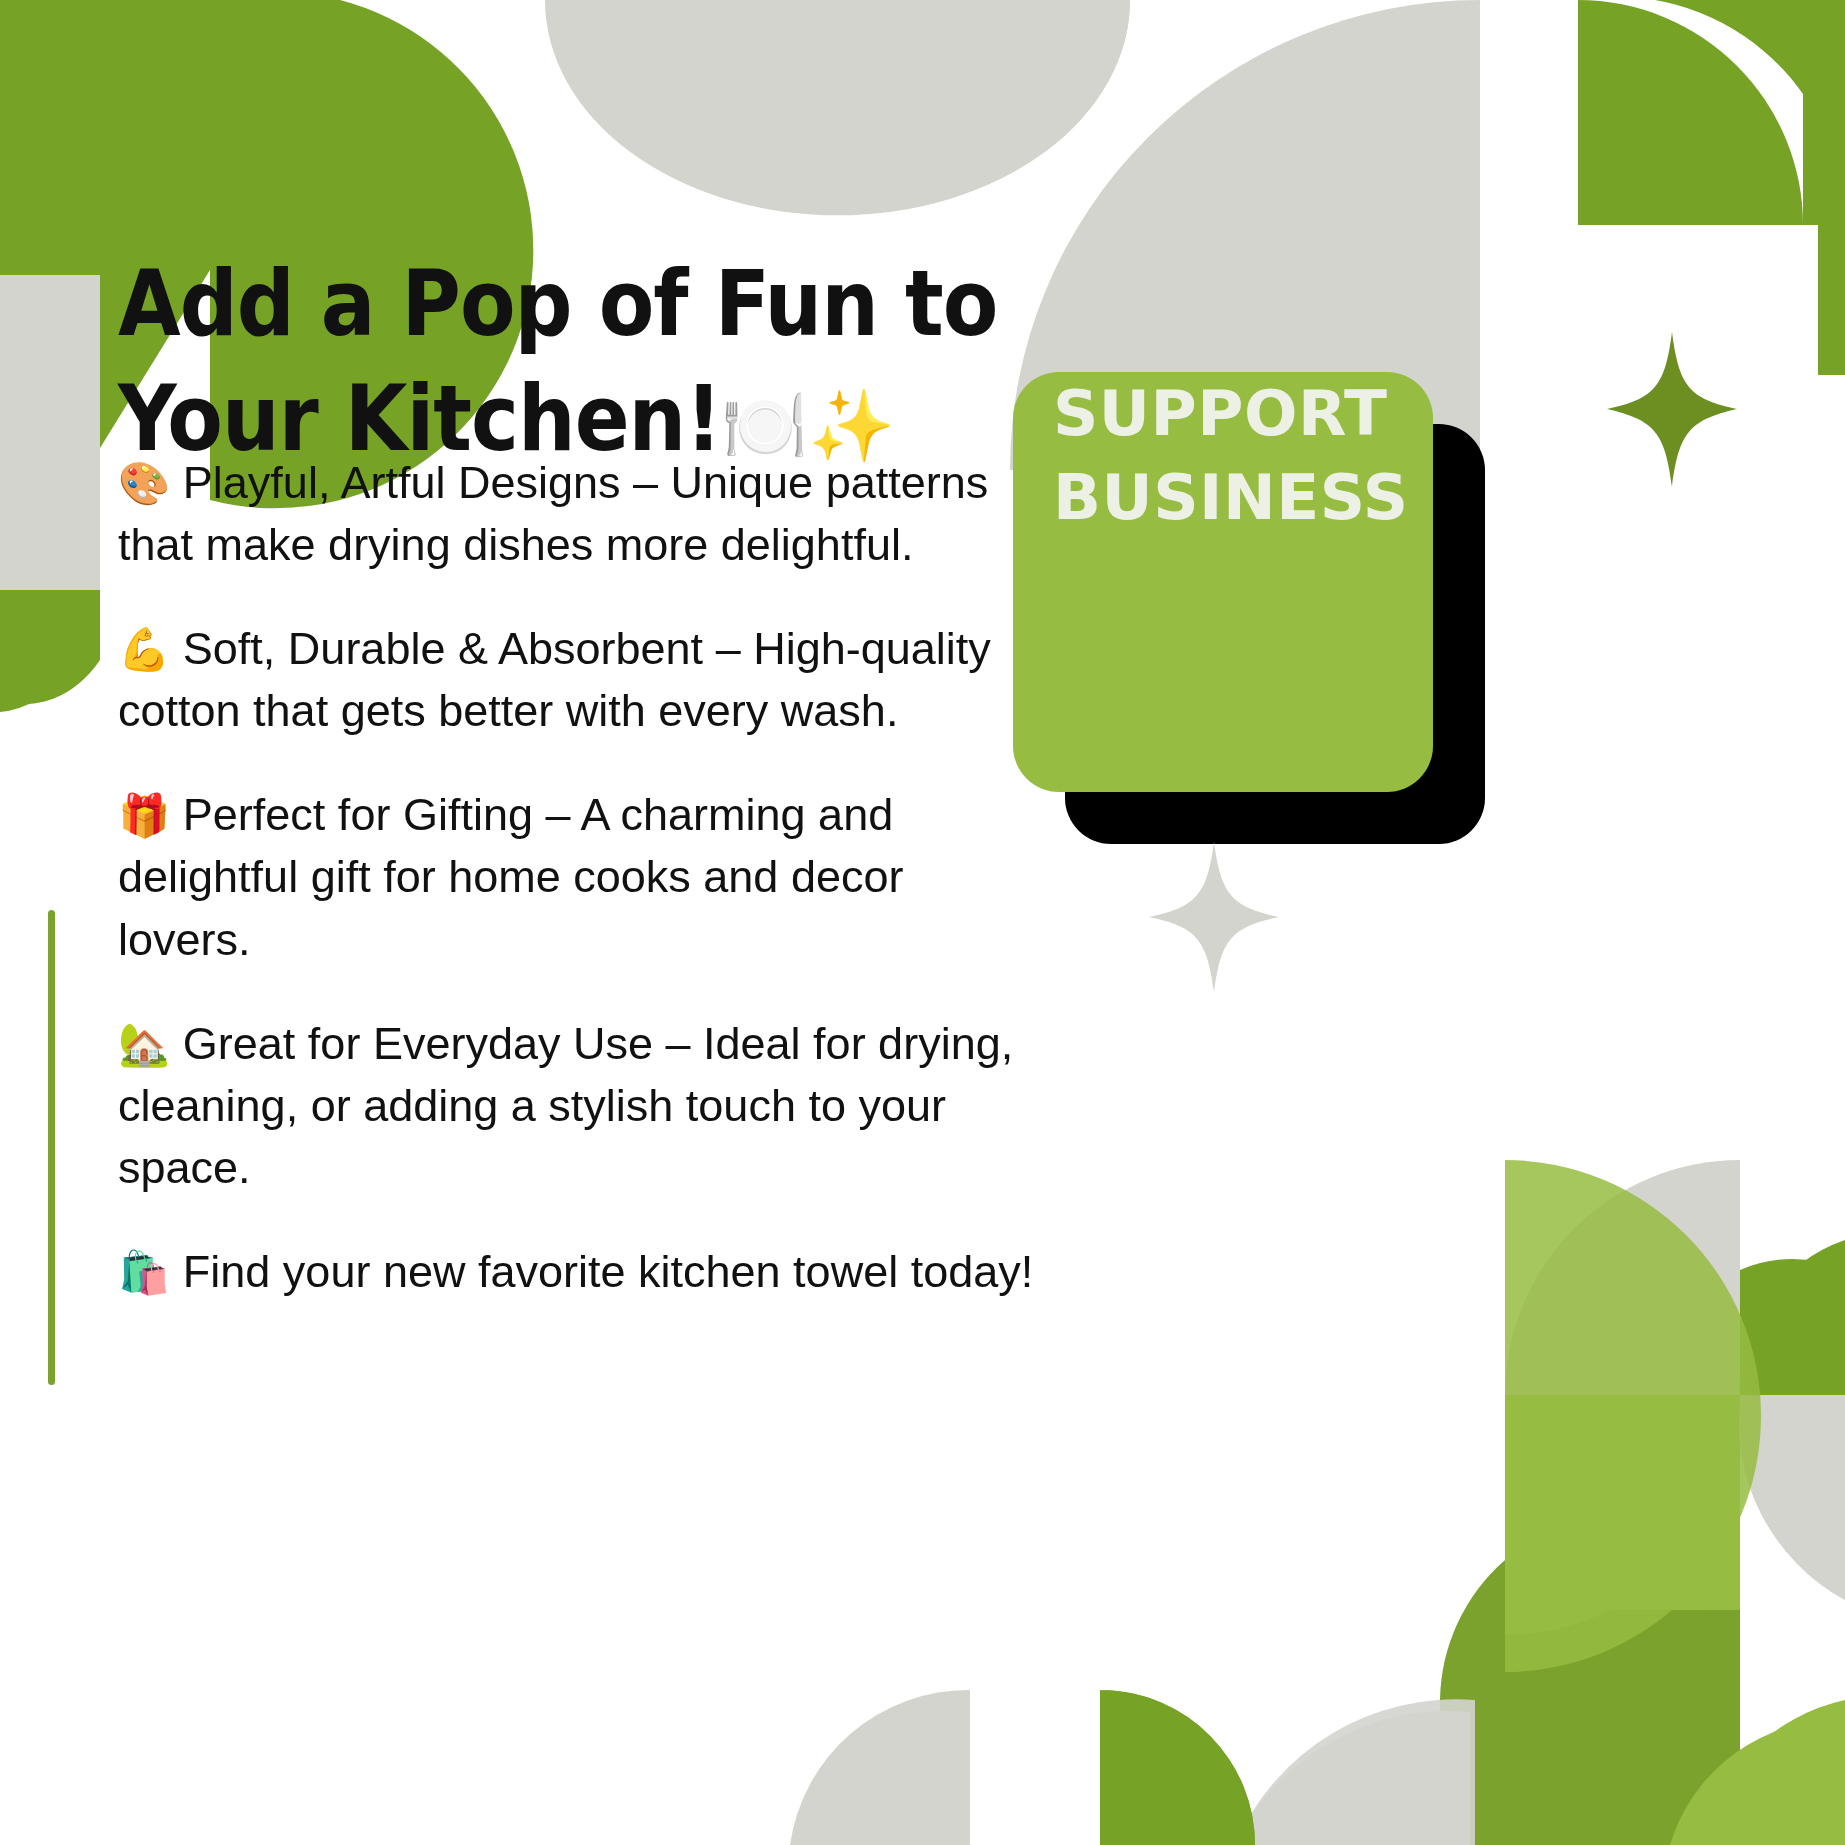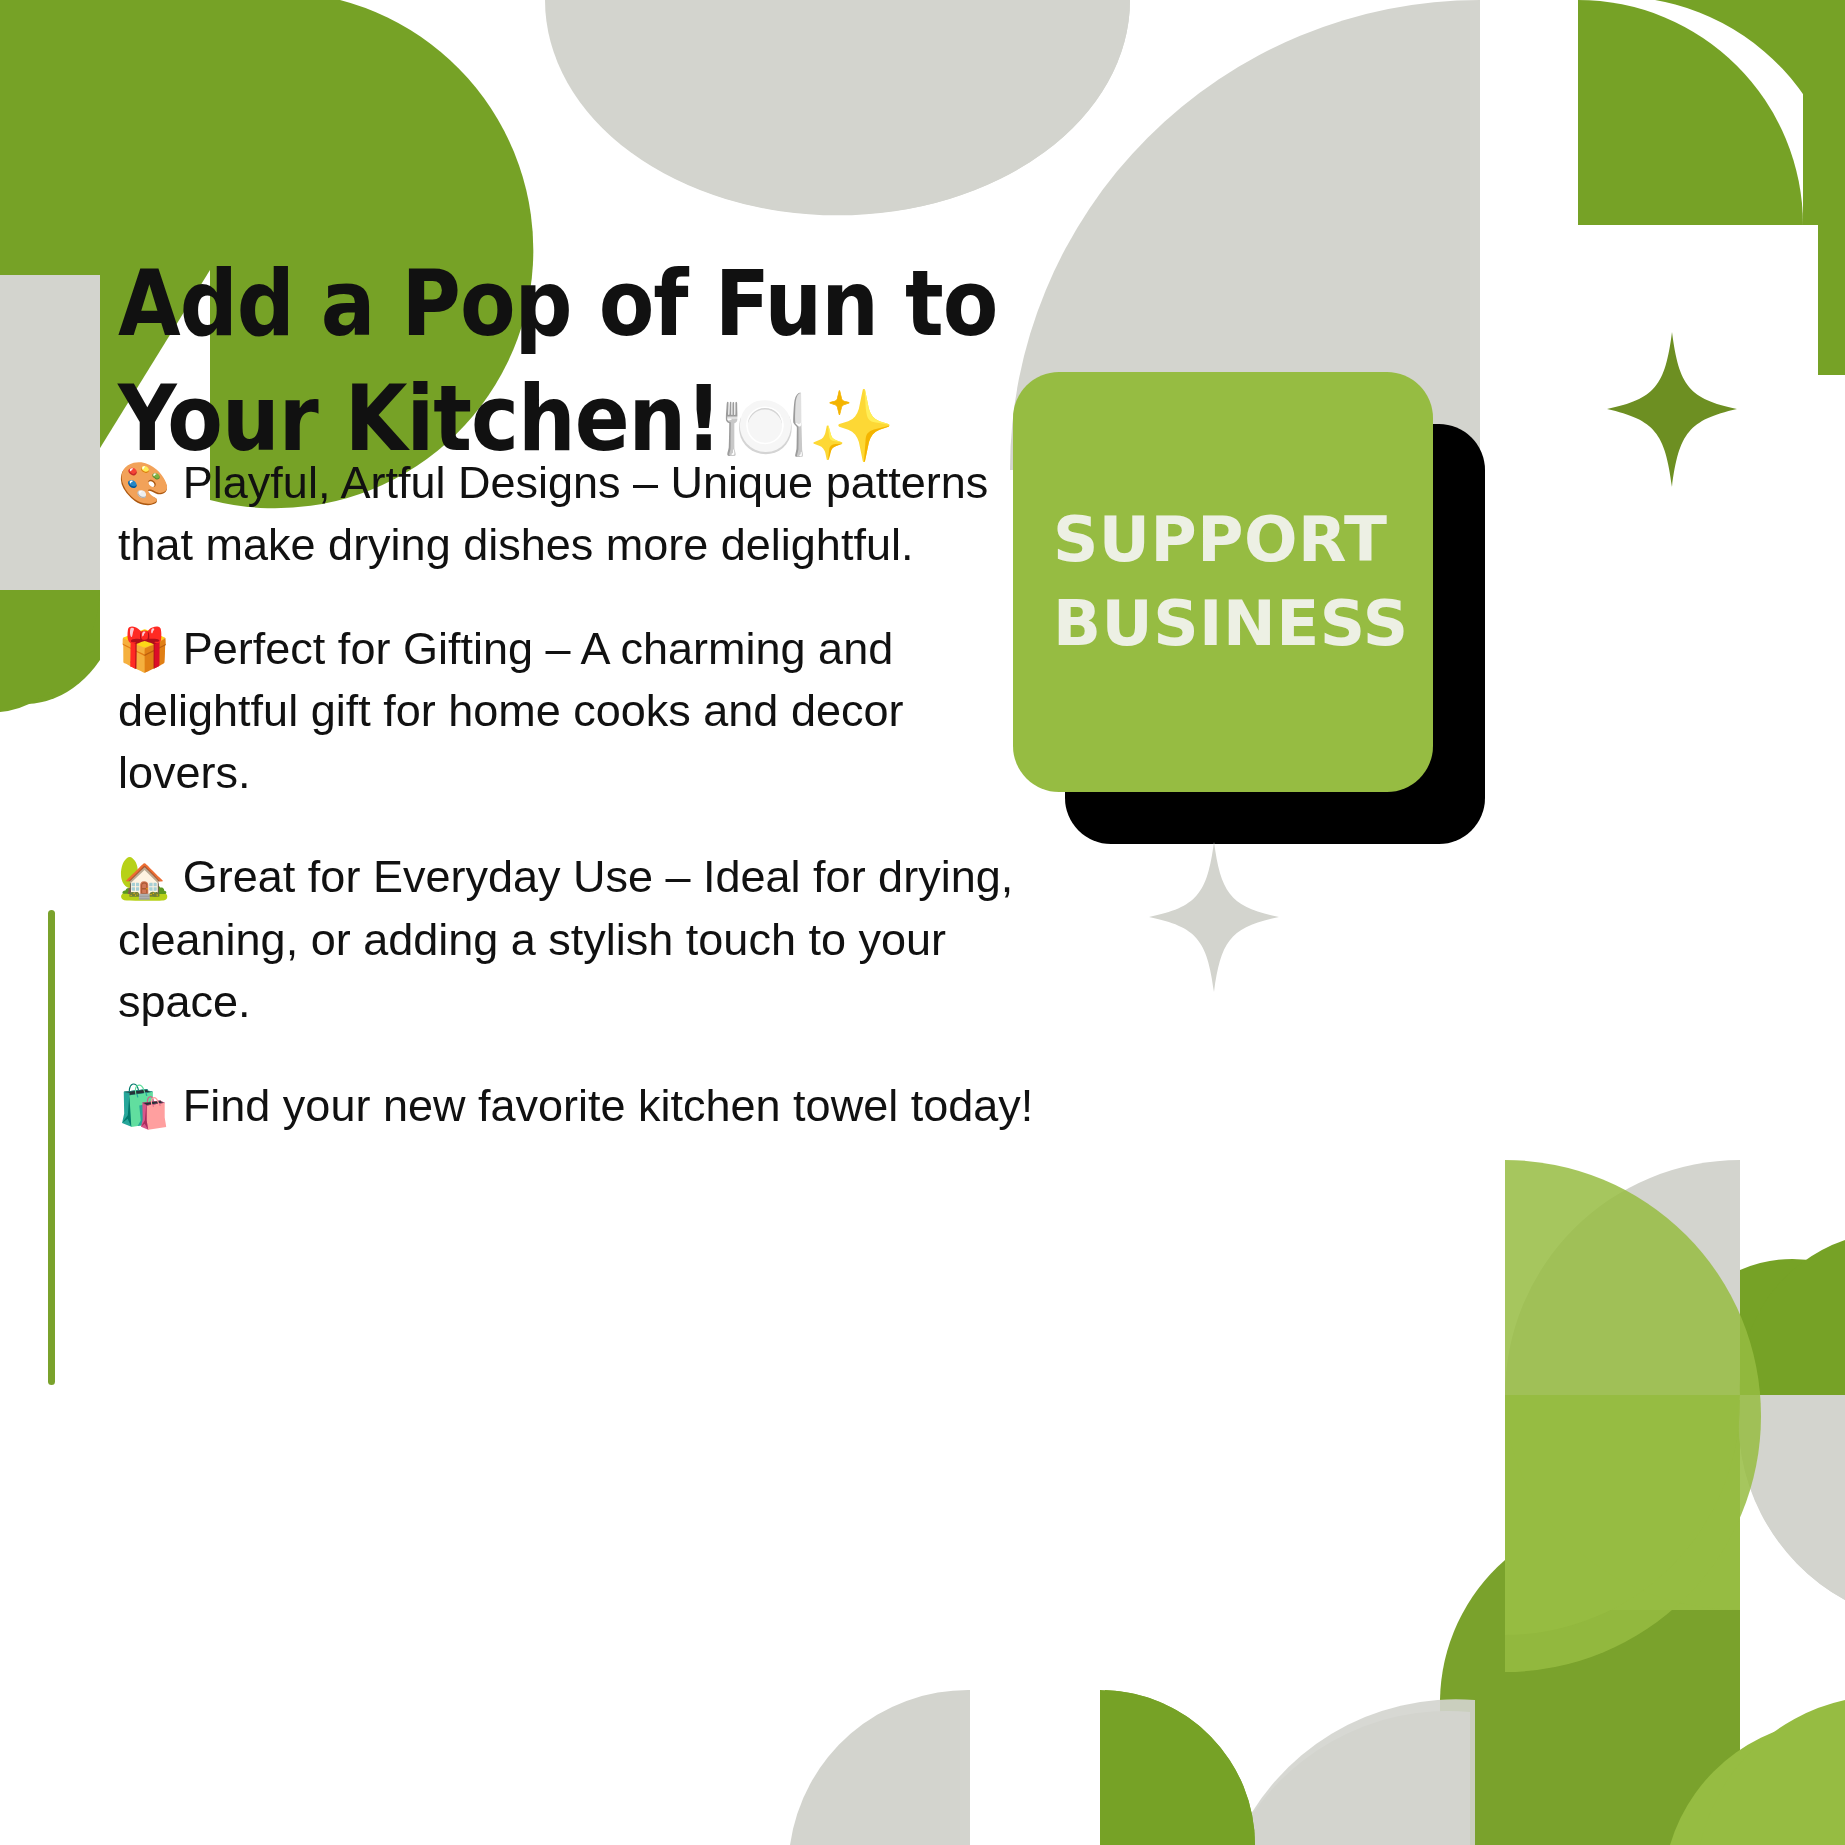--- a/index.html
+++ b/index.html
@@ -102,21 +102,21 @@
     position: absolute;
     left: 0;
     top: 0;
     width: 420px;
     height: 420px;
     background: #96bc42;
     border-radius: 46px;
     z-index: 3;
     display: flex;
     flex-direction: column;
-    justify-content: center;
+    justify-content: flex-start;
     padding-left: 40px;
     box-sizing: border-box;
   }
   .badge-line {
     font-family: "DejaVu Sans", sans-serif;
     font-weight: 700;
     font-size: 63px;
     line-height: 1.33;
     color: #edf0e4;
     letter-spacing: 0.5px;
@@ -202,20 +202,22 @@
     <h1 id="title-text"><span>Add a Pop of Fun to Your</span>
       <span>Kitchen!</span><span class="title-emoji">🍽️✨</span></h1>
   </div>
 
   <div id="accent-line"></div>
 
   <div id="bullets">
     <p class="bullet"><span class="bullet-emoji">🎨</span>
       <span>Playful, Artful Designs – Unique patterns that make drying dishes more delightful.</span></p>
 
+    <p class="bullet"><span class="bullet-emoji">💪</span>
+      <span>Soft, Durable &amp; Absorbent – High-quality cotton that gets better with every wash.</span></p>
 
     <p class="bullet"><span class="bullet-emoji">🎁</span>
       <span>Perfect for Gifting – A charming and delightful gift for home cooks and decor lovers.</span></p>
 
     <p class="bullet"><span class="bullet-emoji">🏡</span>
       <span>Great for Everyday Use – Ideal for drying, cleaning, or adding a stylish touch to your space.</span></p>
 
 
     <p class="bullet"><span class="bullet-emoji">🛍️</span>
       <span>Find your new favorite kitchen towel today!</span></p>

